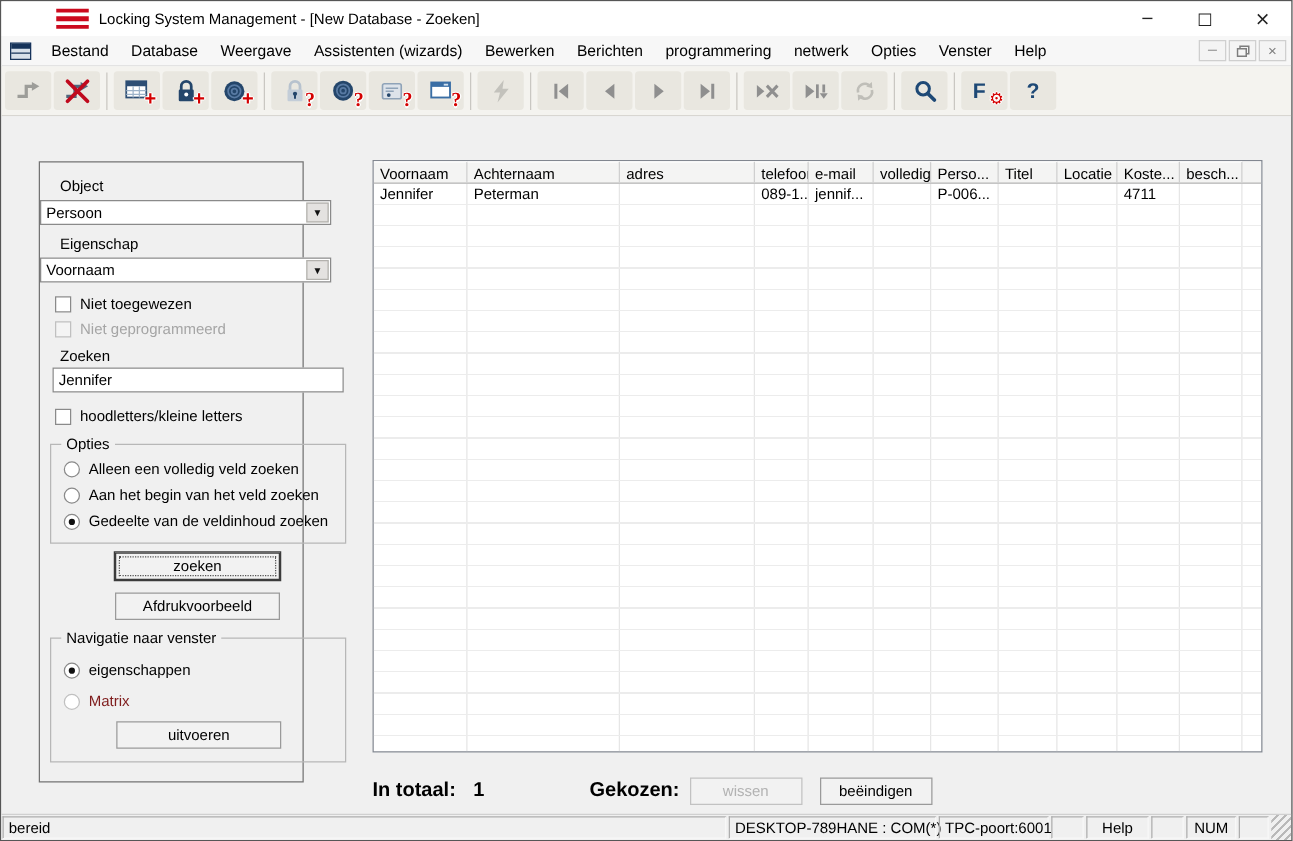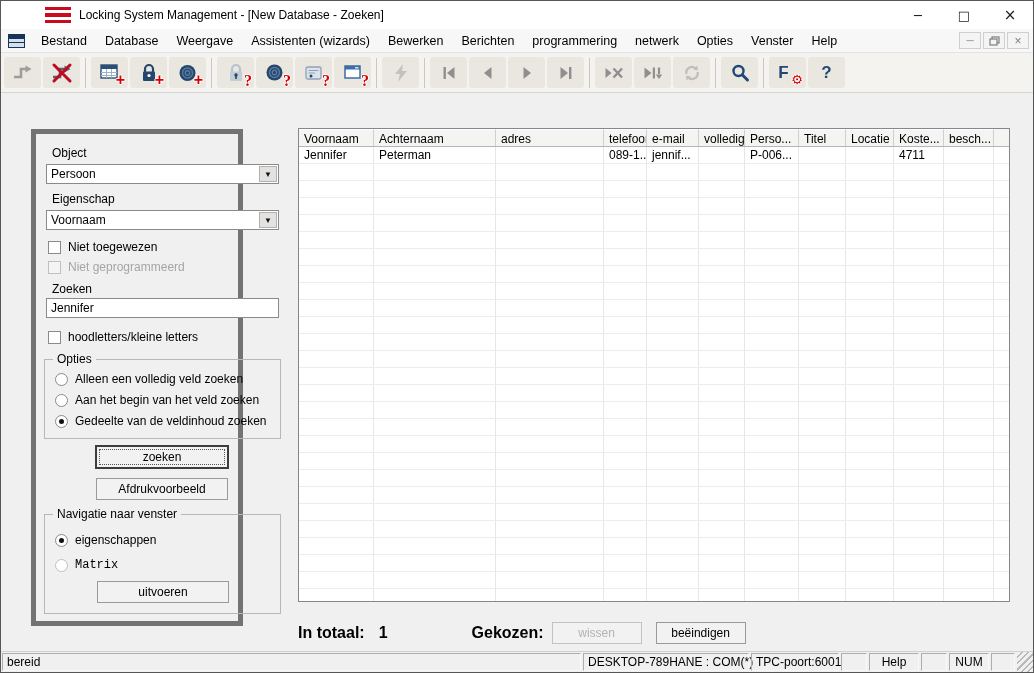--- a/index.html
+++ b/index.html
@@ -44,40 +44,40 @@
   .glyph-f { color:#1e4976; font-weight:bold; font-size:17px; margin-right:8px; }
   .glyph-gear { position:absolute; right:3px; bottom:1px; color:#d40000; font-size:13px; font-weight:bold;
                 text-shadow:-1px 0 #fff,1px 0 #fff,0 -1px #fff,0 1px #fff; }
   .glyph-help { color:#1e4976; font-weight:bold; font-size:17px; }
 
   
   .client { position:relative; height:560px; background:#f0f0f0; }
 
   
   .panel { position:absolute; left:30px; top:36px; width:212px; height:497px;
-           border:5px solid #737373; background:#f0f0f0;padding-left:28px; }
+           border:1px solid #737373; background:#f0f0f0;padding-left:28px; }
   .lbl { position:absolute; left:16px; font-size:12px; }
-  .combo { position:absolute; left:10px; width:233px; height:20px; background:#fff;
+  .combo { position:absolute; left:0; width:233px; height:20px; background:#fff;
            border:1px solid #8a8a8a; display:flex; align-items:center; }
   .combo .val { flex:1; padding-left:4px; font-size:12px; }
   .combo .drop { width:18px; height:16px; margin-right:1px; background:#e4e2e0; border:1px solid #b3b1ad;
                  display:flex; align-items:center; justify-content:center; font-size:8px; color:#111; }
   .tinput { position:absolute; left:10px; width:233px; height:20px; background:#fff;
             border:1px solid #8a8a8a; font-size:12px; padding-left:4px;
             font-family:"Liberation Sans","DejaVu Sans",sans-serif; }
   .chkrow { position:absolute; left:12px; display:flex; align-items:center; gap:7px; font-size:12px; }
   .chk { width:13px; height:13px; background:#fff; border:1px solid #8a8a8a; }
   .chkrow.dis { color:#a5a5a5; }
   .chkrow.dis .chk { border-color:#c0c0c0; background:#f4f4f4; }
   .grp { position:absolute; left:8px; width:237px; border:1px solid #b7b7b7; }
   .grp-title { position:absolute; top:-8px; left:8px; background:#f0f0f0; padding:0 4px; font-size:12px; }
   .radiorow { position:absolute; left:10px; display:flex; align-items:center; gap:7px; font-size:12px; }
   .rad { width:13px; height:13px; border-radius:50%; background:#fff; border:1px solid #8a8a8a; position:relative; }
   .rad.sel::after { content:""; position:absolute; left:3px; top:3px; width:5px; height:5px; border-radius:50%; background:#111; }
-  .radiorow.dis { color:#000000;font-family:Liberation Mono, monospace; }
+  .radiorow.dis { color:#7f1d1d; }
   .radiorow.dis .rad { border-color:#c0c0c0; }
   .btn { background:#f2f2f2; border:1px solid #9a9a9a; font-size:12px; text-align:center;
          display:flex; align-items:center; justify-content:center;
          font-family:"Liberation Sans","DejaVu Sans",sans-serif; }
   .btn.focused { border:1px solid #3c3c3c; box-shadow:0 0 0 1px #3c3c3c; outline:1px dotted #555; outline-offset:-4px; }
   .btn.disabled { color:#b2b2b2; border-color:#c2c2c2; }
   .pbtn { position:absolute; }
 
   
   .listview { position:absolute; left:297px; top:35px; width:712px; height:474px;

